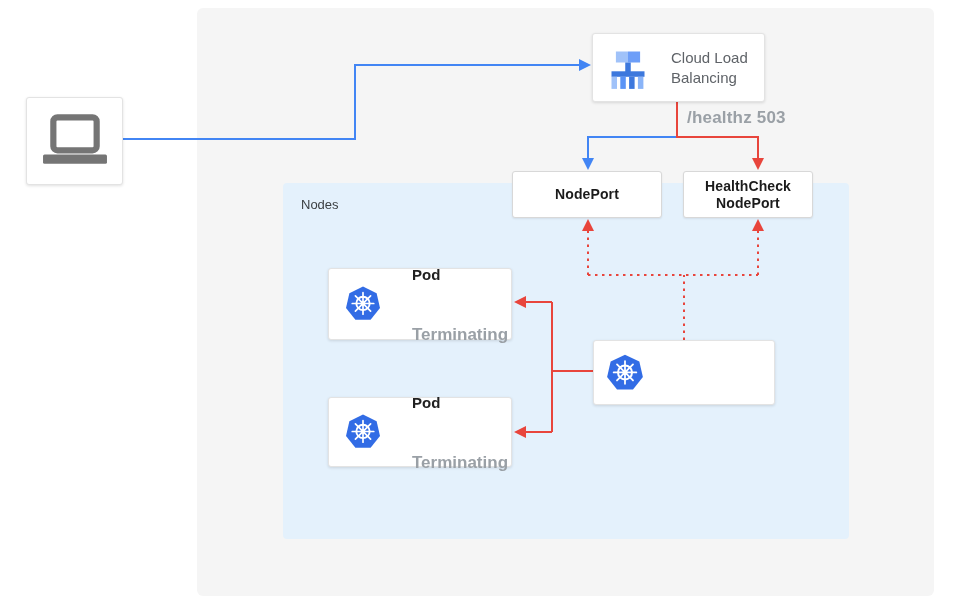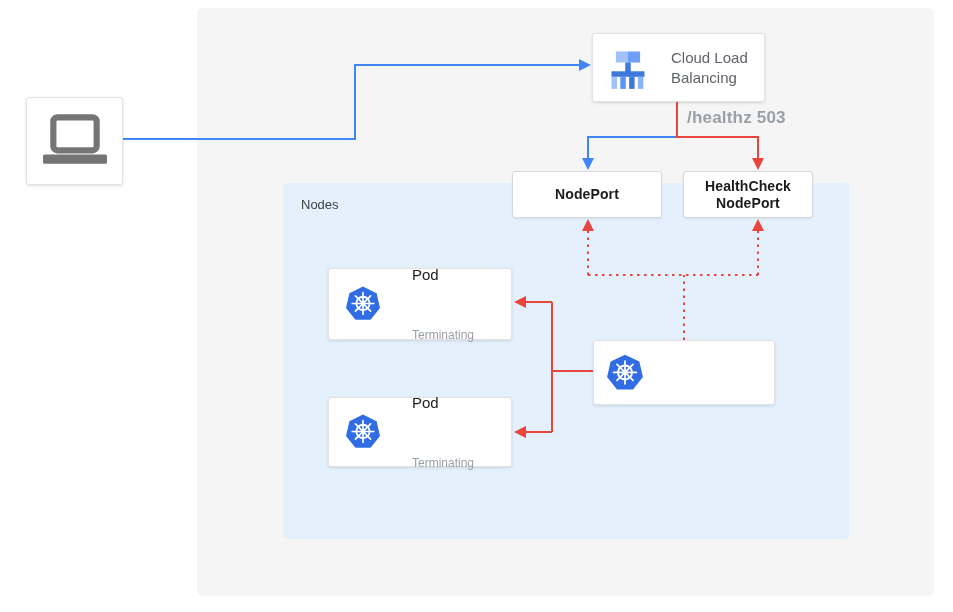--- a/index.html
+++ b/index.html
@@ -63,26 +63,26 @@
   .pod-box-1 { left: 328px; top: 268px; width: 184px; height: 72px; padding-left: 15px; }
   .pod-box-2 { left: 328px; top: 397px; width: 184px; height: 70px; padding-left: 15px; }
   .kproxy-box { left: 593px; top: 340px; width: 182px; height: 65px; padding-left: 11px; }
   .box-icon { flex: 0 0 auto; display: flex; align-items: center; justify-content: center; }
   .clb-text {
     margin-left: 21px;
     font-size: 15px;
     line-height: 20px;
     color: #5f6368;
   }
-  .pod-text, .kproxy-text { margin-left: 30px; }
+  .pod-text, .kproxy-text { margin-left: 30px; font-weight: bold; }
   .pod-text .title, .kproxy-text .title {
     font-size: 15px; line-height: 21px; color: #212121;
   }
   .pod-text .subtitle, .kproxy-text .subtitle {
-    font-size: 12px; line-height: 20px; color: #9aa0a6; margin-top: 40px;
+    font-size: 17px; line-height: 20px; color: #9aa0a6; margin-top: 40px;
   }
   .port-label {
     font-size: 14px;
     font-weight: bold;
     line-height: 17px;
     color: #1b1b1b;
     letter-spacing: 0.1px;
   }
   .healthz-label {
     position: absolute;

